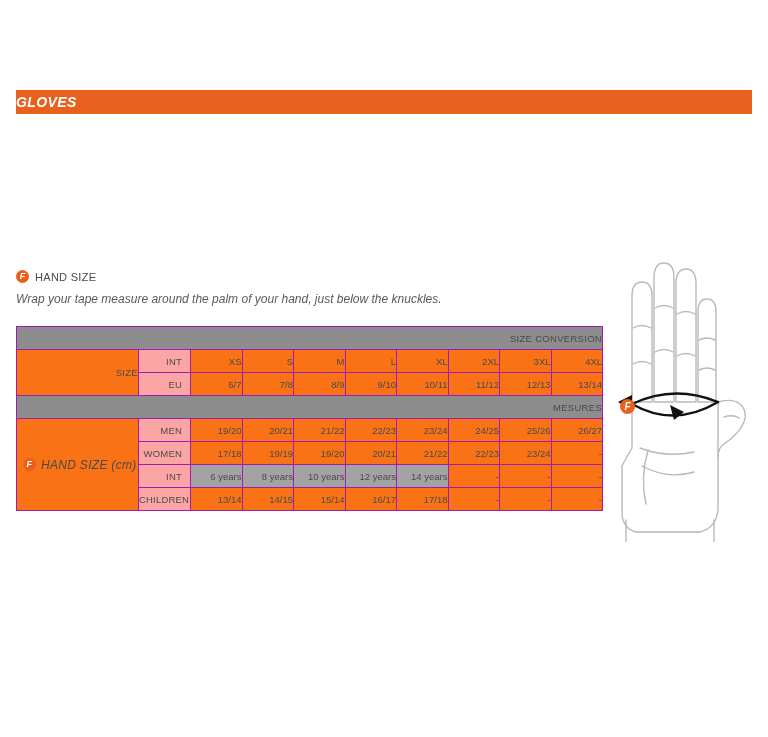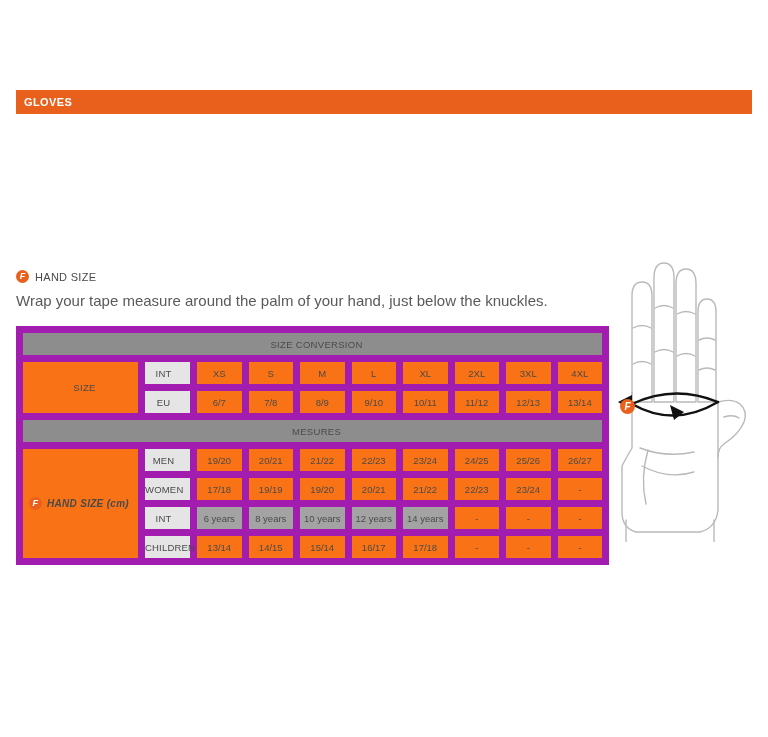--- a/index.html
+++ b/index.html
@@ -22,24 +22,24 @@
     left: 16px;
     top: 90px;
     width: 736px;
     height: 24px;
     background: #e8601c;
     display: flex;
     align-items: center;
   }
   .banner-title {
     color: #ffffff;
-    font-size: 11px;
+    font-size: 14px;
     font-weight: bold;
     letter-spacing: 0.4px;
-    padding-left: 8px;
+    font-style: italic;
   }
 
   
   .section-head {
     position: absolute;
     left: 16px;
     top: 270px;
     display: flex;
     align-items: center;
     gap: 6px;
@@ -62,58 +62,59 @@
   .section-title {
     font-size: 11px;
     font-weight: normal;
     color: #4a4a4a;
     letter-spacing: 0.3px;
   }
   .section-sub {
     position: absolute;
     left: 16px;
     top: 292px;
-    font-size: 15px;
+    font-size: 12px;
     color: #5a5a5a;
+    font-style: italic;
   }
 
   
   .table-wrap {
     position: absolute;
     left: 16px;
     top: 326px;
     width: 580px;
   }
   table.sizes {
     border-collapse: collapse;
     width: 580px;
     table-layout: fixed;
   }
   table.sizes td, table.sizes th {
-    border: 7px solid #a21caf;
+    border: 1px solid #a21caf;
     height: 22px;
     font-size: 9.5px;
-    text-align: center;
+    text-align: right;
     vertical-align: middle;
     color: #4a4a4a;
     font-weight: normal;
     padding: 0;
   }
   .bar {
     background: #8d8d8d;
     color: #ffffff;
     font-weight: bold;
     font-size: 9.5px;
     text-align: left;
     padding-left: 8px !important;
     letter-spacing: 0.3px;
     height: 22px;
   }
   .rowlabel {
-    background: #e5e5e5;
+    background: #fca5a5;
     color: #ffffff;
     font-weight: bold;
     font-size: 9px;
     text-align: right;
     padding-right: 8px !important;
     letter-spacing: 0.2px;
   }
   .grouplabel {
     background: #f97316;
     color: #4a4a4a;
@@ -126,22 +127,22 @@
   }
   .grouplabel.with-badge {
     padding-left: 6px !important;
   }
   .glabel-inner {
     display: flex;
     align-items: center;
     gap: 5px;
   }
   .glabel-inner .gtext {
-    font-size: 10px;
-    font-weight: bold;
+    font-size: 12px;
+    font-weight: normal;
     font-style: italic;
     color: #4a4a4a;
     white-space: nowrap;
   }
   .cell-light {
     background: #f97316;
   }
   .cell-mid {
     background: #a3a3a3;
   }

